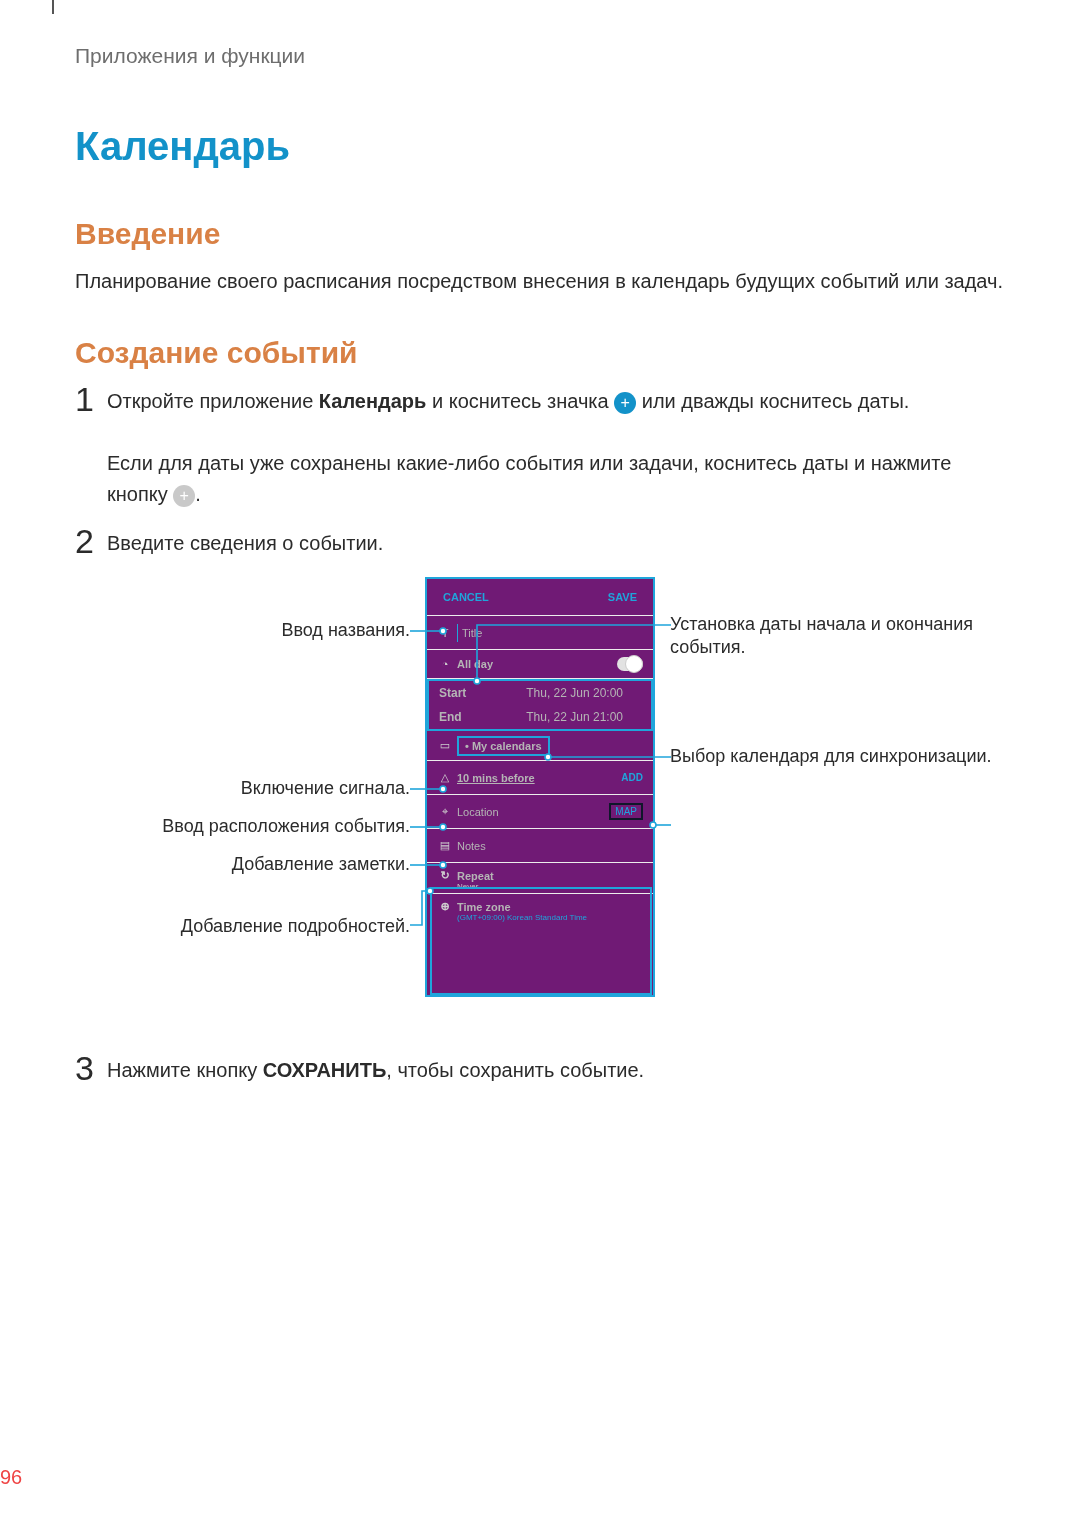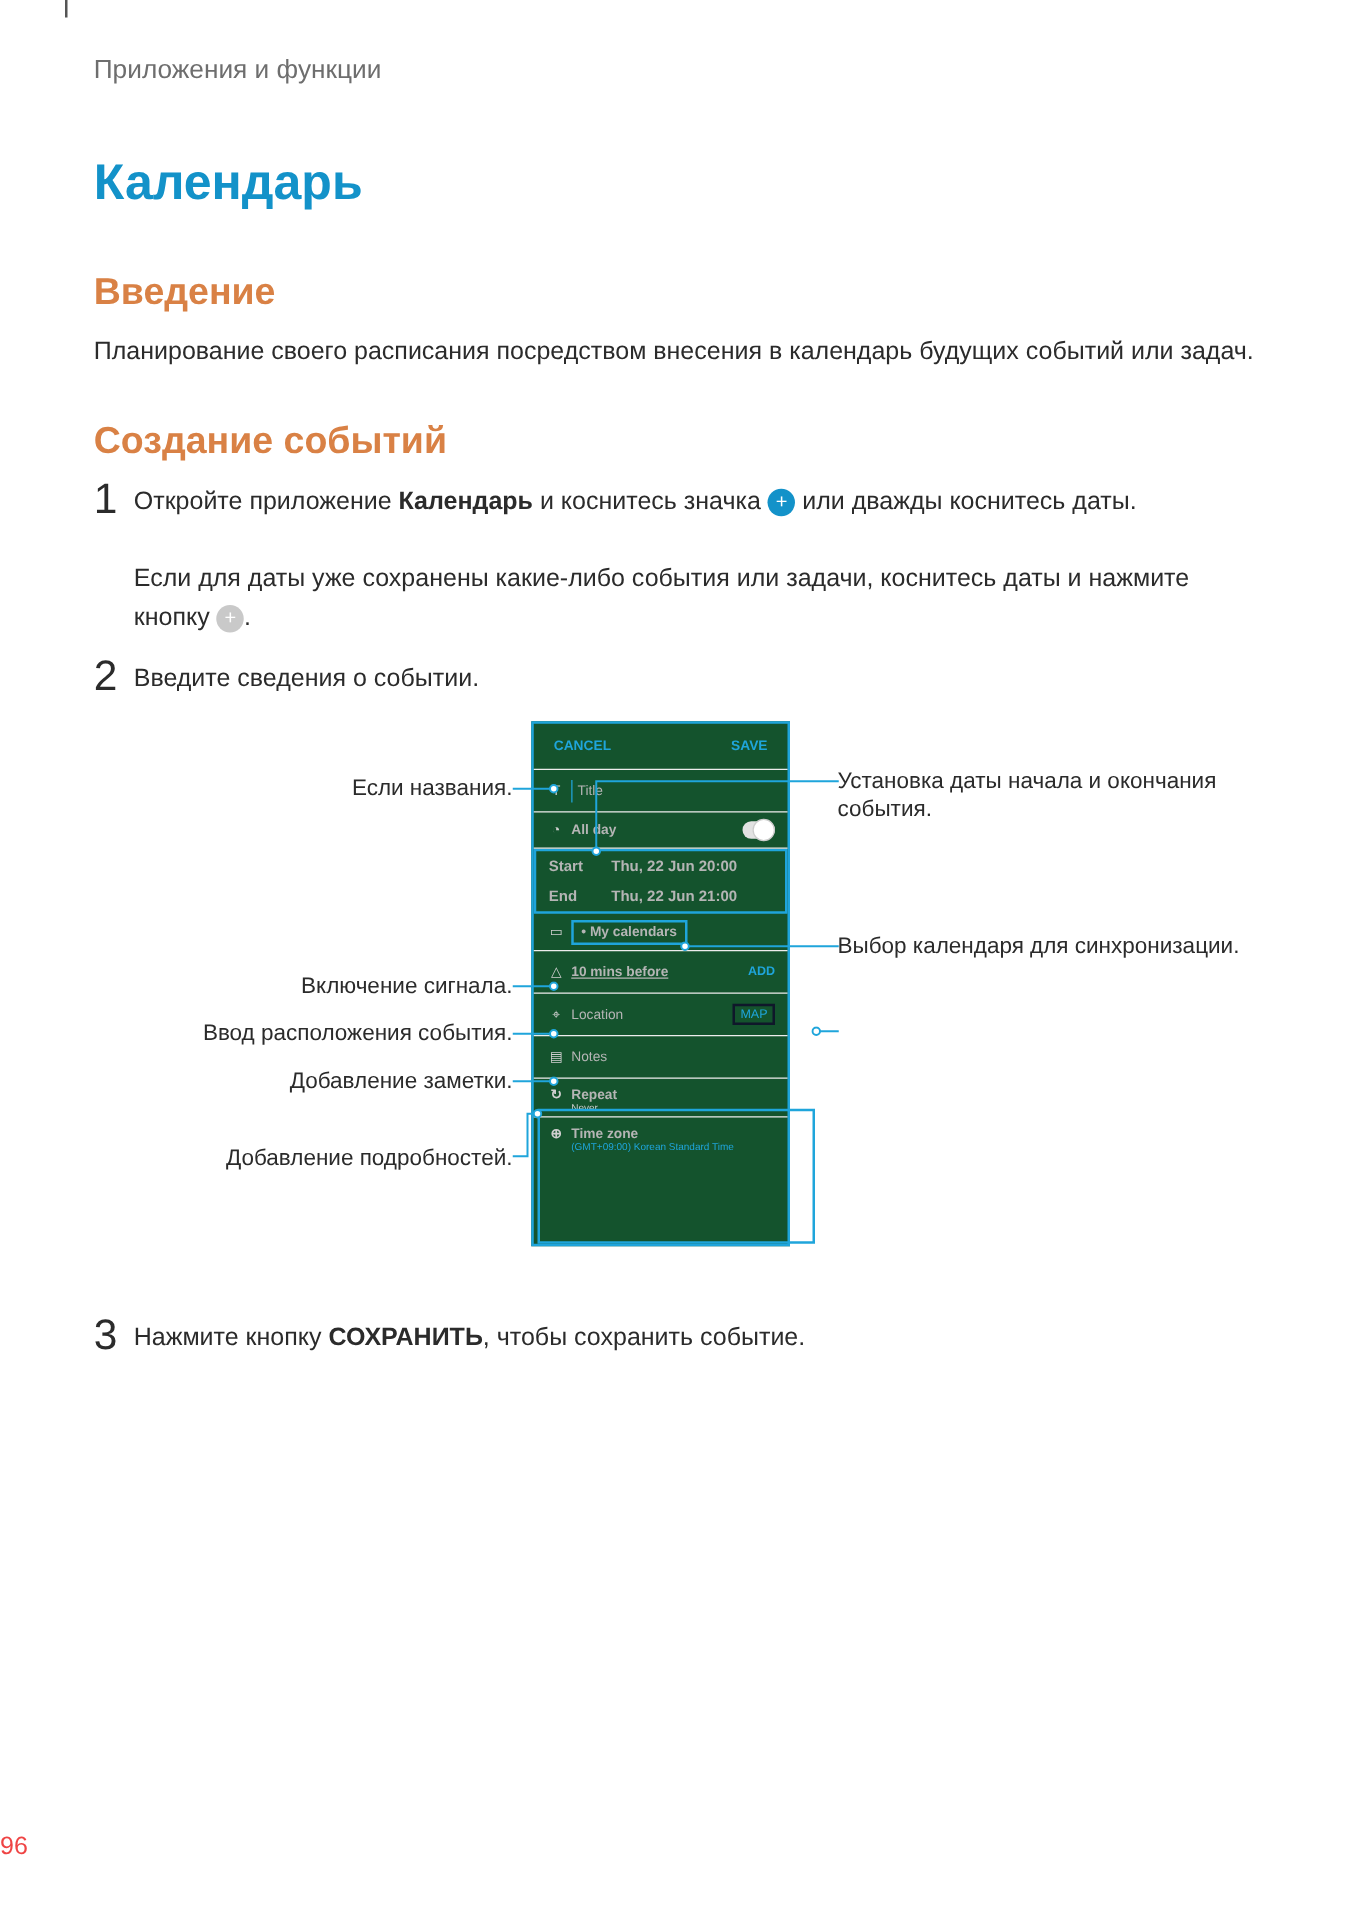--- a/index.html
+++ b/index.html
@@ -90,24 +90,24 @@
   .diagram {
     position: relative;
     width: 930px;
     height: 450px;
     margin: 10px 0 28px 0;
   }
   .phone {
     position: absolute;
     left: 350px;
     top: 0;
-    width: 207px;
+    width: 230px;
     height: 420px;
     border: 2px solid #1fa5db;
-    background: #14532d;
+    background: #701a75;
     box-sizing: border-box;
   }
   .phone-row {
     position: relative;
     box-sizing: border-box;
     font-size: 11px;
     color: #b5b5b5;
     display: flex;
     align-items: center;
   }
@@ -167,21 +167,21 @@
     border: 2px solid #1fa5db;
     margin: 0;
   }
   .daterow {
     display: flex;
     height: 24px;
     align-items: center;
     font-size: 12px;
   }
   .daterow .lbl { width: 50px; padding-left: 10px; color: #b5b5b5; font-weight: 700; }
-  .daterow .val { flex: 1; padding-right: 0; color: #b5b5b5; font-weight: 700; }
+  .daterow .val { flex: 1; text-align: right; padding-right: 28px; color: #b5b5b5; font-weight: 400; }
   .row-cal {
     height: 30px;
     padding-left: 6px;
     border-bottom: 1px solid #ededed;
   }
   .cal-box {
     border: 2px solid #1fa5db;
     padding: 2px 6px;
     font-weight: 700;
   }
@@ -361,21 +361,21 @@
         <span class="line1">
           <span class="icon">⊕</span>
           <span>Time zone</span>
         </span>
         <span class="line2">(GMT+09:00) Korean Standard Time</span>
       </div>
 
       <div class="detail-box"></div>
     </div>
 
-    <div class="callout left" style="left:0; top:42px; width:335px;">Если названия.</div>
+    <div class="callout left" style="left:0; top:42px; width:335px;">Ввод названия.</div>
     <svg class="callout-wire" style="left:335px; top:50px; width:40px; height:12px;">
       <line x1="0" y1="4" x2="30" y2="4"></line>
         <circle cx="33" cy="4" r="3"></circle>
     </svg>
 
     <div class="callout left" style="left:0; top:200px; width:335px;">Включение сигнала.</div>
     <svg class="callout-wire" style="left:335px; top:208px; width:40px; height:12px;">
       <line x1="0" y1="4" x2="30" y2="4"></line>
         <circle cx="33" cy="4" r="3"></circle>
     </svg>

